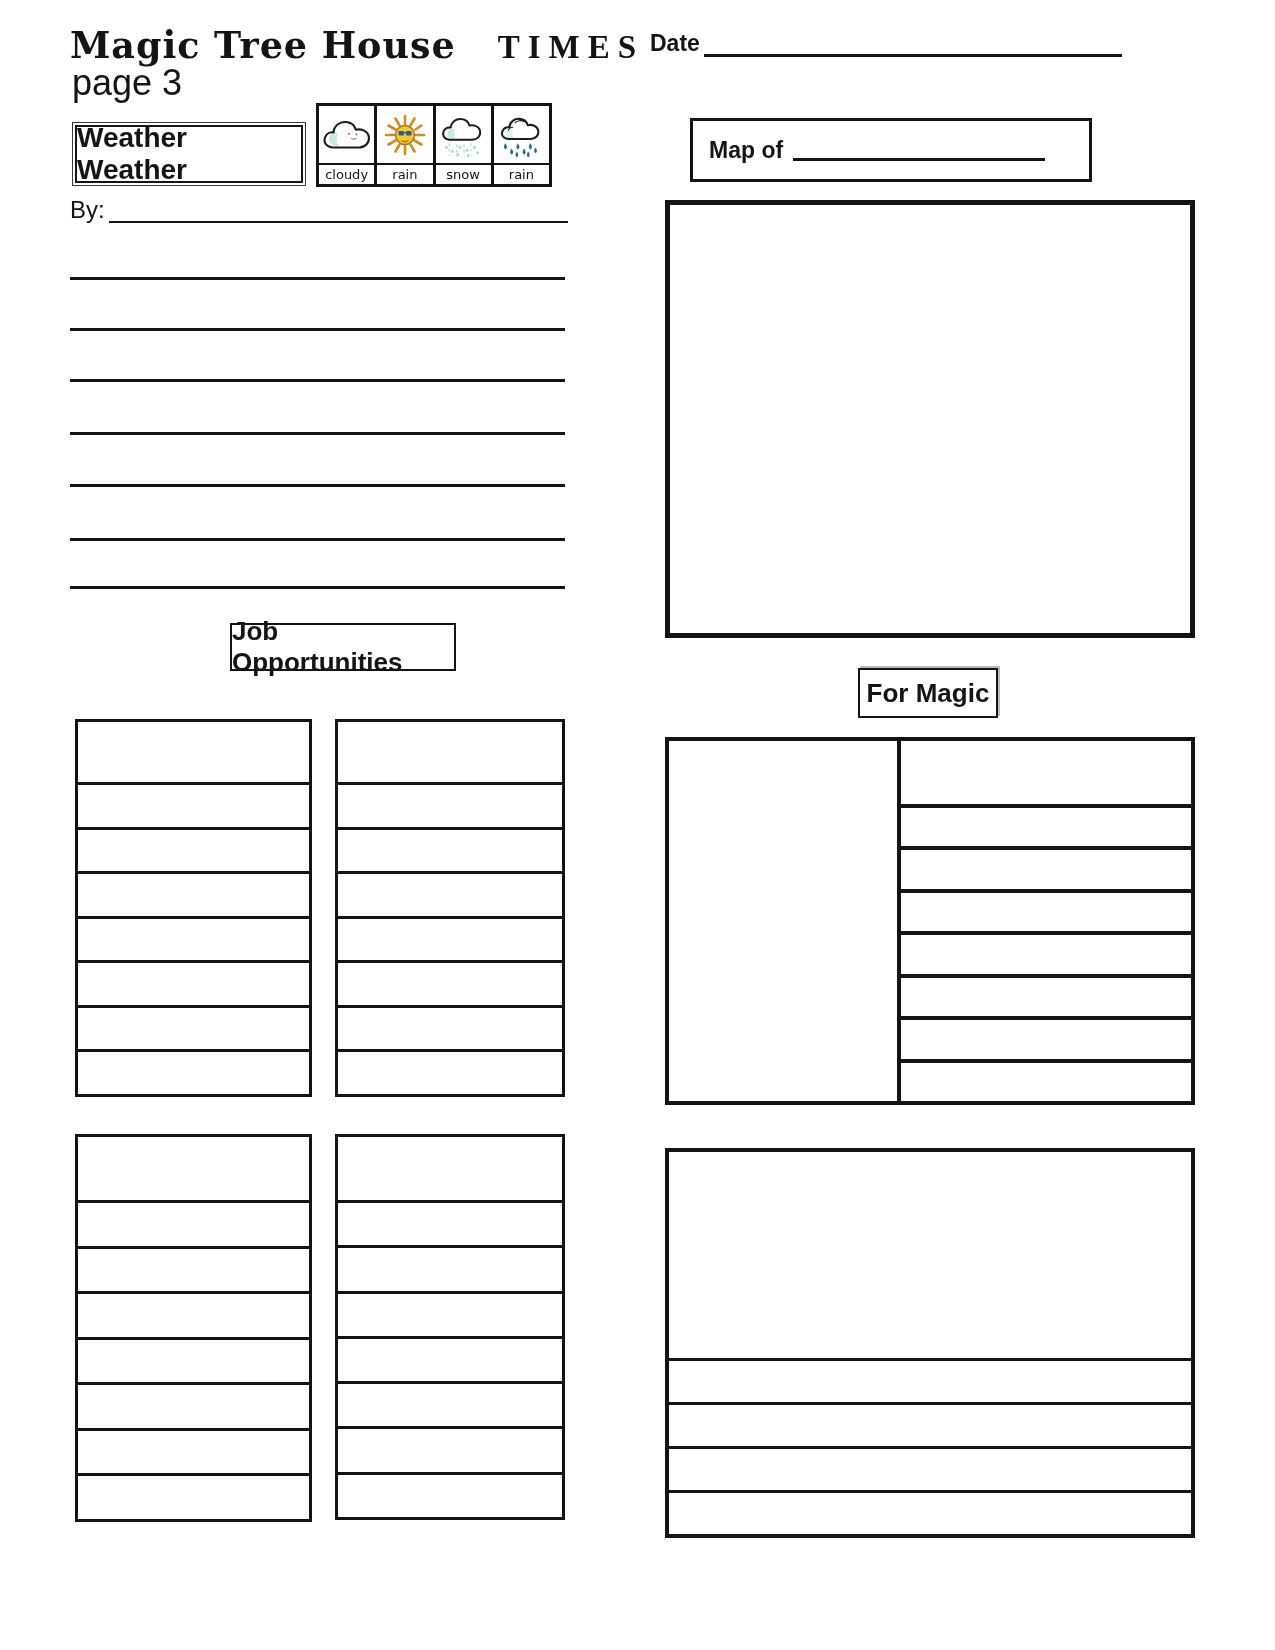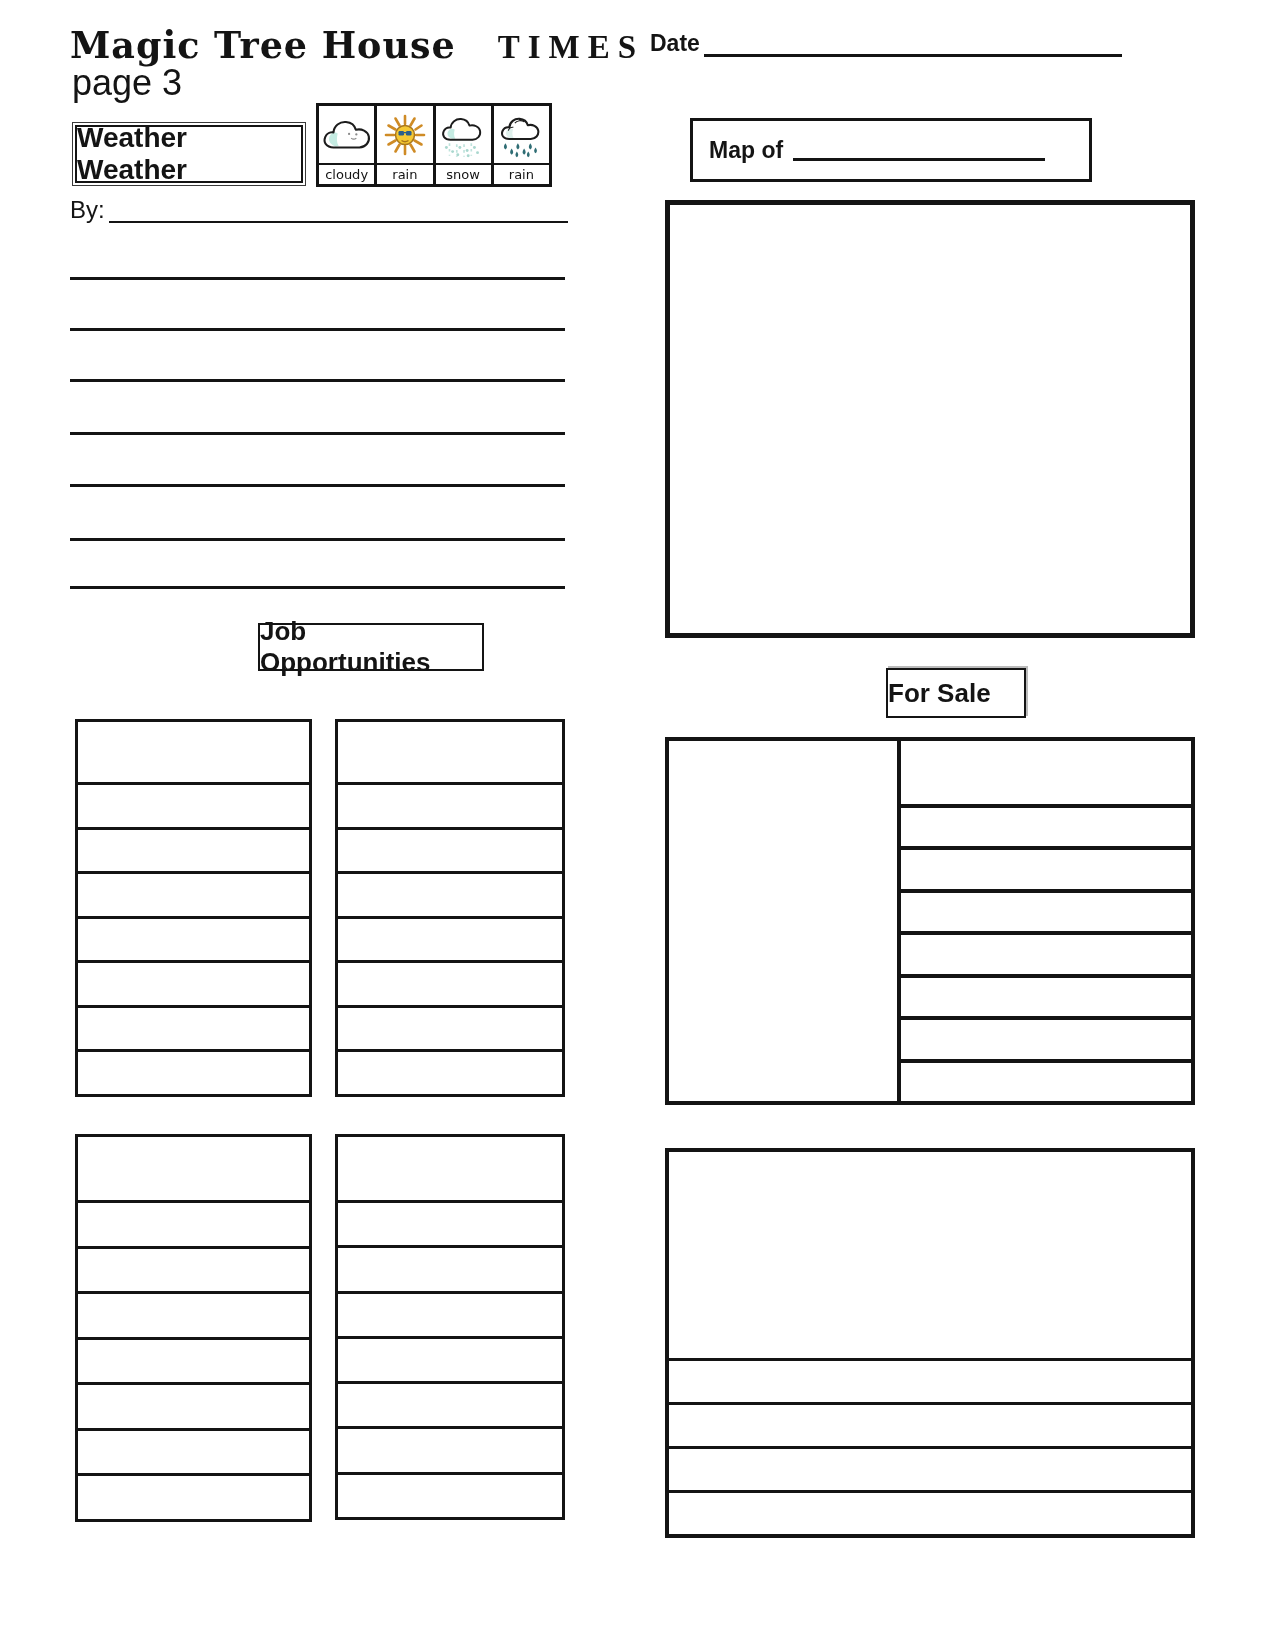--- a/index.html
+++ b/index.html
@@ -63,23 +63,22 @@
 
   .by-row { left: 70px; top: 198px; display: flex; align-items: flex-end; }
   .by-label { font-size: 24px; line-height: 1; padding-bottom: 1px; }
   .by-line { width: 459px; height: 0; border-bottom: 2px solid #141414; margin-left: 4px; }
 
   .wline { left: 70px; width: 495px; height: 3px; background: #141414; }
 
   
   .label-box {
     border: 2px solid #141414; background: #fff;
-    display: flex; align-items: center; justify-content: flex-start;
+    display: flex; align-items: center; justify-content: center;
     font-weight: bold;
-    margin-left: 28px;
   }
   .jobs-title { left: 230px; top: 623px; width: 226px; height: 48px; font-size: 26px; }
   .forsale-title { left: 858px; top: 668px; width: 140px; height: 50px; font-size: 26px;
                    box-shadow: 2px -2px 0 0 #bbbbbb; }
 
   .map-title {
     left: 690px; top: 118px; width: 402px; height: 64px;
     border: 3px solid #141414; background: #fff;
     display: flex; align-items: center; padding-left: 16px;
   }
@@ -281,21 +280,21 @@
     <div class="cell"></div>
     <div class="cell"></div>
     <div class="cell"></div>
     <div class="cell"></div>
     <div class="cell"></div>
     <div class="cell"></div>
     <div class="cell"></div>
   </div>
 
   <div class="abs label-box forsale-title">
-    <span>For Sale</span>
+    <span>For Magic</span>
   </div>
 
   <div class="abs forsale-box">
     <div class="fs-left"></div>
     <div class="fs-right">
       <div class="cell first"></div>
       <div class="cell"></div>
       <div class="cell"></div>
       <div class="cell"></div>
       <div class="cell"></div>

